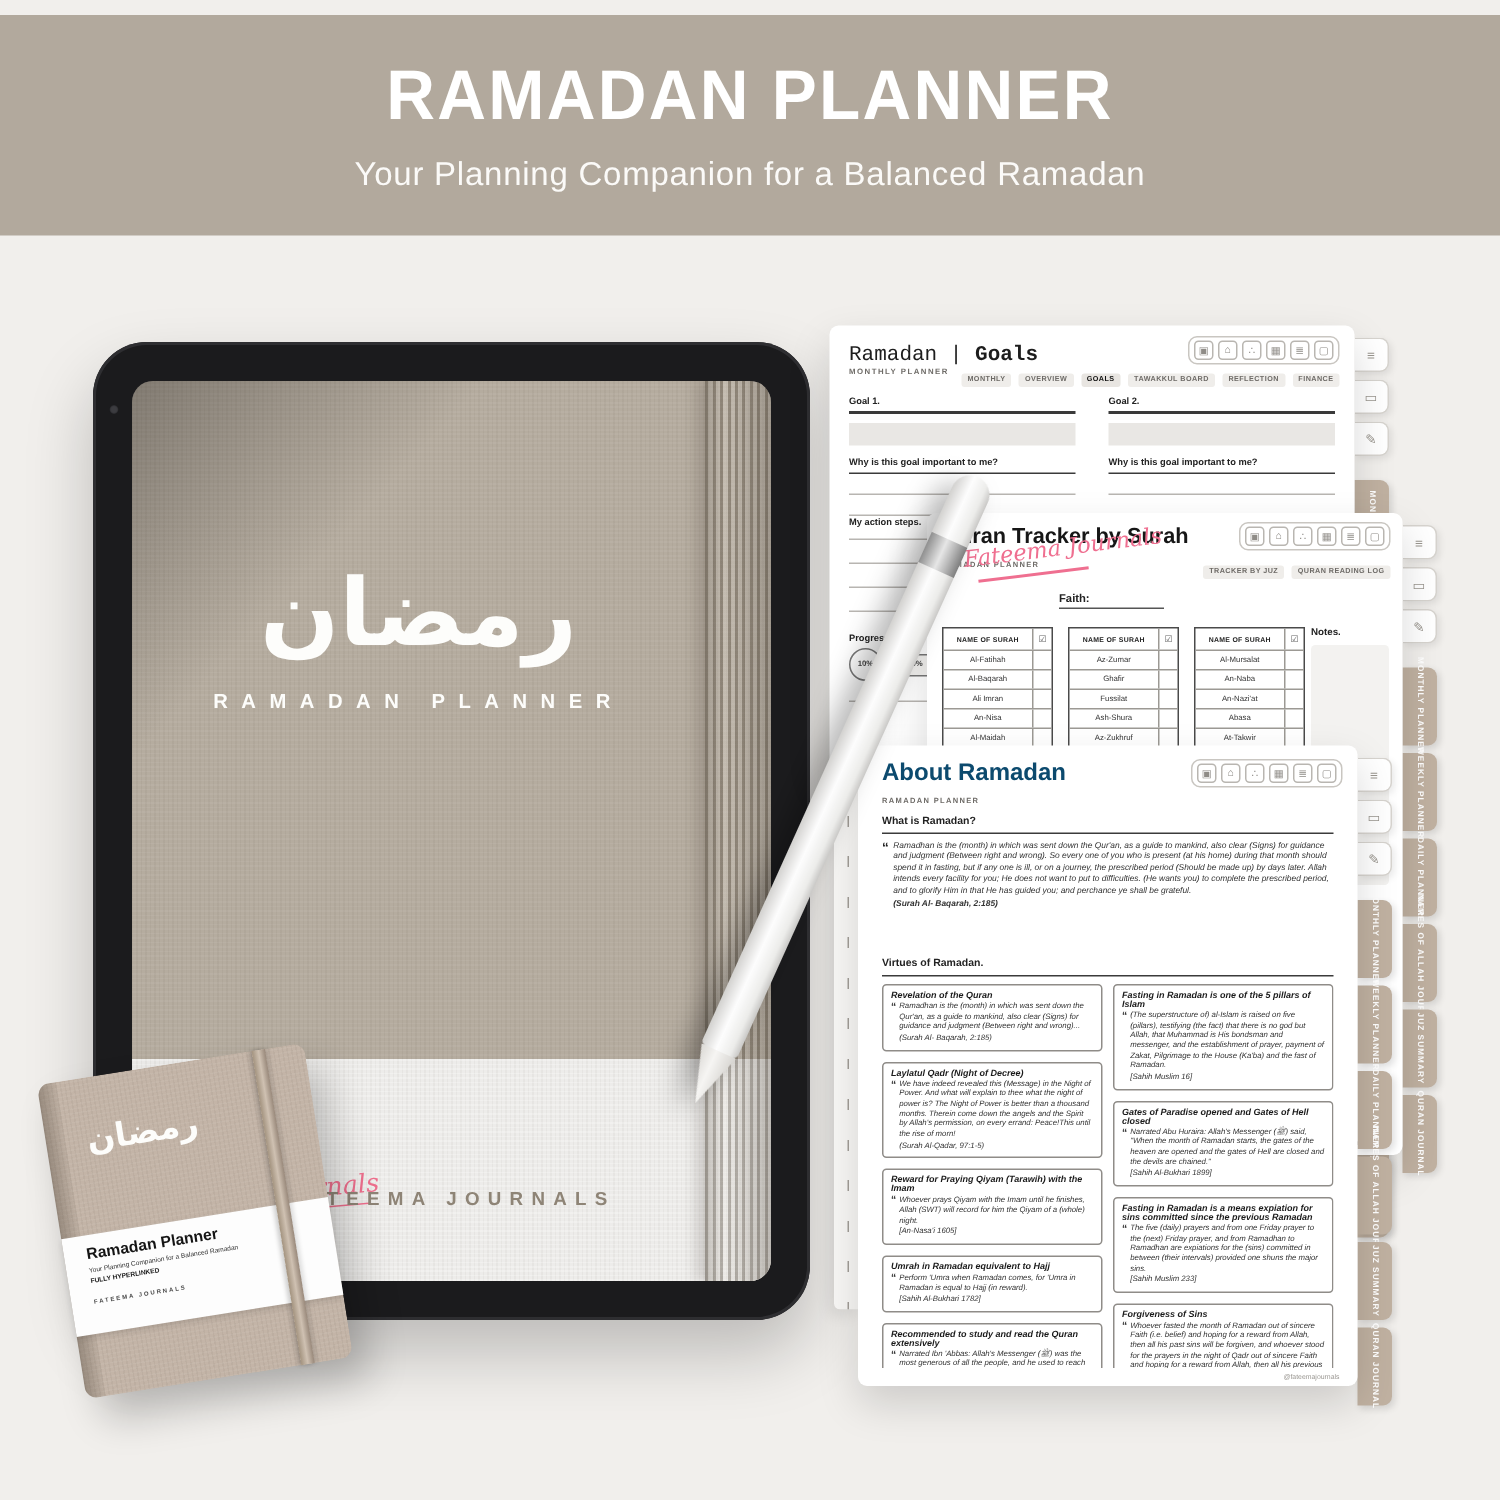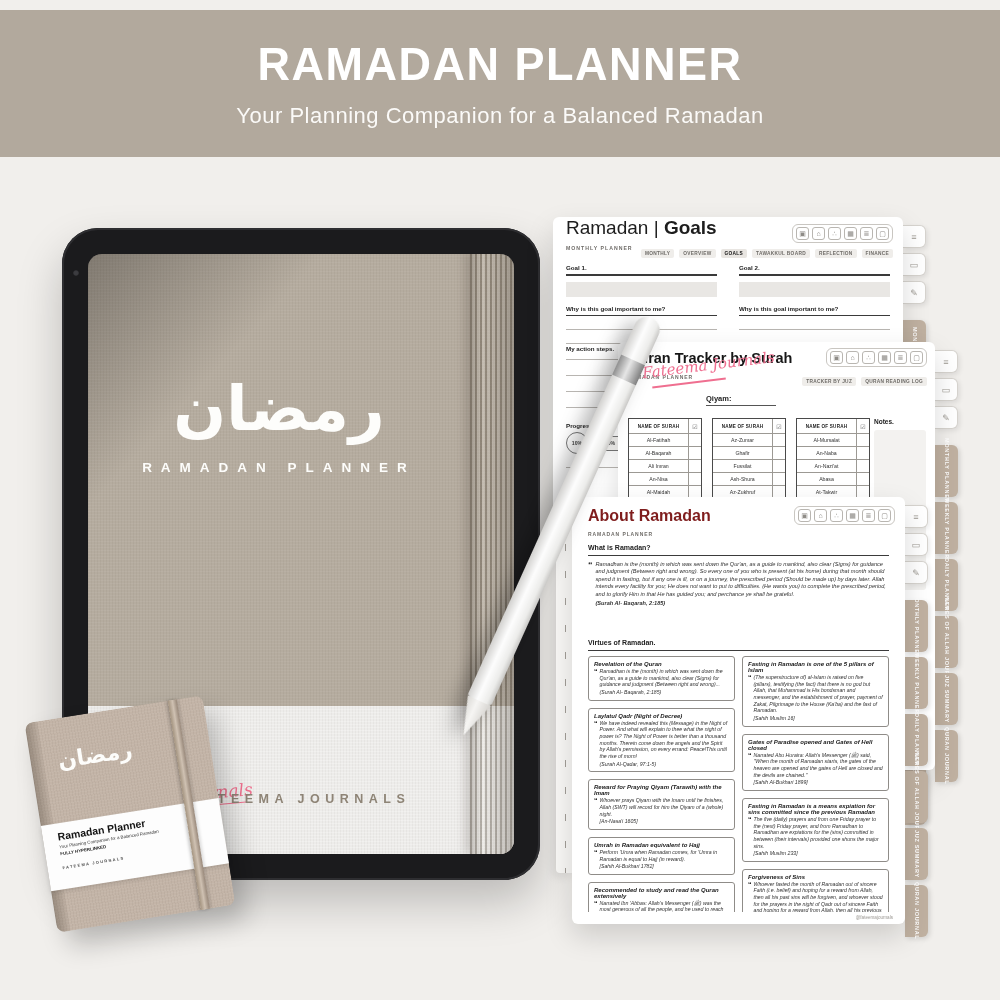--- a/index.html
+++ b/index.html
@@ -67,21 +67,21 @@
   .tbtn{width:13px;height:13px;border:1px solid #b9b6b1;border-radius:3px;display:flex;
         align-items:center;justify-content:center;font-size:7px;color:#8f8c87;}
   .nav-row{position:absolute;display:flex;gap:5px;}
   .nav-pill{font-size:4.8px;font-weight:bold;color:#6e6b67;background:#efedea;padding:2px 4px;border-radius:2px;
             letter-spacing:0.3px;white-space:nowrap;}
   .nav-pill.active{color:#111;background:#e8e5e1;}
 
   
   #goals-page{left:553px;top:217px;width:350px;height:300px;z-index:20;}
   #goals-page .rail{right:-23px;}
-  .pg-title{position:absolute;left:13px;top:0;font-size:19px;color:#1d1d1d;}
+  .pg-title{position:absolute;left:13px;top:12px;font-size:14px;color:#1d1d1d;font-family:Liberation Mono, monospace;}
   .pg-title b{font-weight:bold;}
   .pg-sub{position:absolute;left:13px;top:28px;font-size:5.2px;letter-spacing:1px;color:#6f6c68;font-weight:bold;}
   #goals-cols{position:absolute;left:13px;top:47px;width:324px;display:grid;grid-template-columns:1fr 1fr;column-gap:22px;}
   .g-label{font-size:6.2px;font-weight:bold;}
   .rule-dark{height:1.5px;background:#3a3a3a;margin-top:3px;}
   .g-input{height:15px;background:#e9e7e4;margin-top:6px;}
   .g-why{font-size:6.2px;font-weight:bold;margin-top:8px;}
   .rule-light{height:1px;background:#b8b5b1;margin-top:13px;}
   .action-label{position:absolute;left:13px;top:128px;font-size:6.2px;font-weight:bold;}
   .a-line{position:absolute;left:13px;width:150px;height:1px;background:#b8b5b1;}
@@ -111,21 +111,21 @@
   .s-name{text-align:center;color:#333;}
   .s-check{border-left:1px solid #9c9994;height:100%;display:flex;align-items:center;justify-content:center;
            font-size:6px;color:#666;}
   .q-notes-label{position:absolute;left:256px;top:76px;font-size:6.5px;font-weight:bold;}
   .q-notes-box{position:absolute;left:256px;top:88px;width:52px;height:160px;background:#f3f2f0;border-radius:3px;}
   .handle{position:absolute;font-size:4.6px;color:#9b9893;}
 
   
   #about-page{left:572px;top:497px;width:333px;height:427px;z-index:40;}
   #about-page .rail{right:-23px;}
-  .a-title{position:absolute;left:16px;top:10px;font-size:16px;font-weight:bold;color:#7f1d1d;}
+  .a-title{position:absolute;left:16px;top:10px;font-size:16px;font-weight:bold;color:#0c4a6e;}
   .a-sub{position:absolute;left:16px;top:34px;font-size:5px;letter-spacing:0.9px;color:#6f6c68;font-weight:bold;}
   .a-heading{position:absolute;left:16px;font-size:7px;font-weight:bold;}
   .a-rule{position:absolute;left:16px;right:16px;height:1.4px;background:#3b3b3b;}
   .quote{position:absolute;left:16px;right:16px;top:64px;display:flex;gap:3px;}
   .qmark{font-size:9px;font-weight:bold;color:#222;line-height:1;}
   .quote .qt{font-style:italic;font-size:5.6px;line-height:1.32;color:#333;}
   .quote .cite{display:block;font-weight:bold;margin-top:2px;}
   #virtues{position:absolute;left:16px;right:16px;top:159px;bottom:12px;display:grid;
            grid-template-columns:1fr 1fr;column-gap:7px;overflow:hidden;}
   .vcol{display:flex;flex-direction:column;gap:7px;}
@@ -318,21 +318,21 @@
         </div>
       <div class="nav-row" id="quran-nav" style="right:8px;top:35px;">
           <span class="nav-pill">TRACKER BY JUZ</span>
           <span class="nav-pill">QURAN READING LOG</span>
         </div>
       <div class="q-field" style="left:10px;margin-top:24px;">
         <div class="lbl">Month:</div>
         <div class="line"></div>
       </div>
       <div class="q-field" style="left:88px;">
-        <div class="lbl">Qiyam:</div>
+        <div class="lbl">Faith:</div>
         <div class="line"></div>
       </div>
       <div id="quran-tables">
           <div class="surah-table">
             <div class="s-row">
               <div class="s-head">NAME OF SURAH</div>
               <div class="s-check">☑</div>
             </div>
             <div class="s-row">
               <div class="s-name">Al-Fatihah</div>

